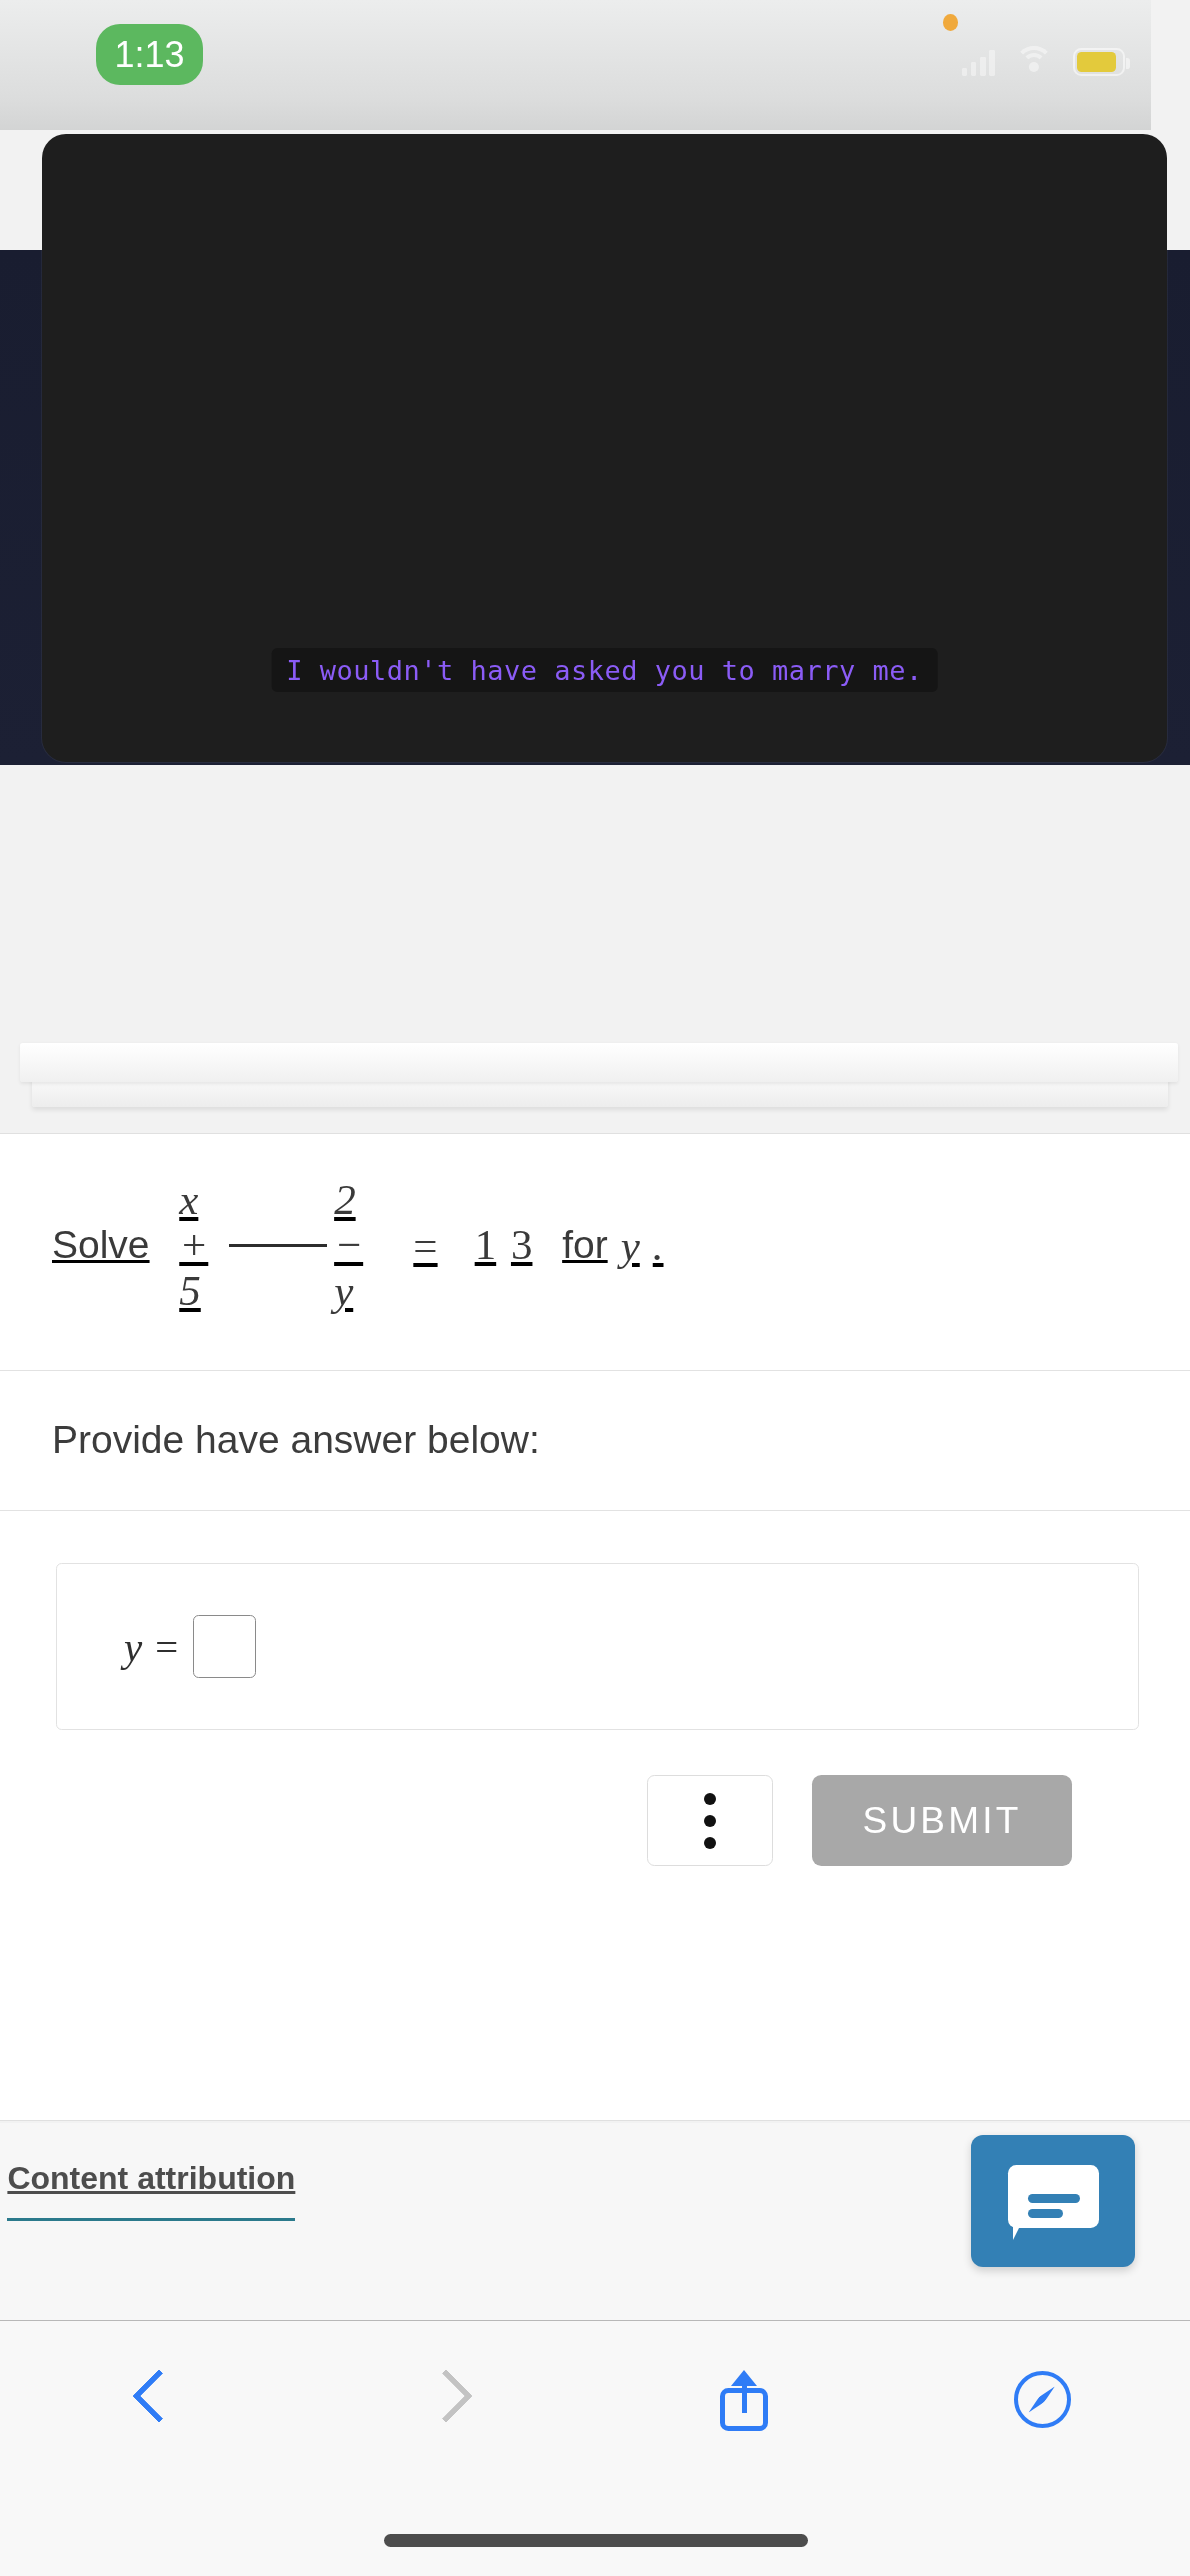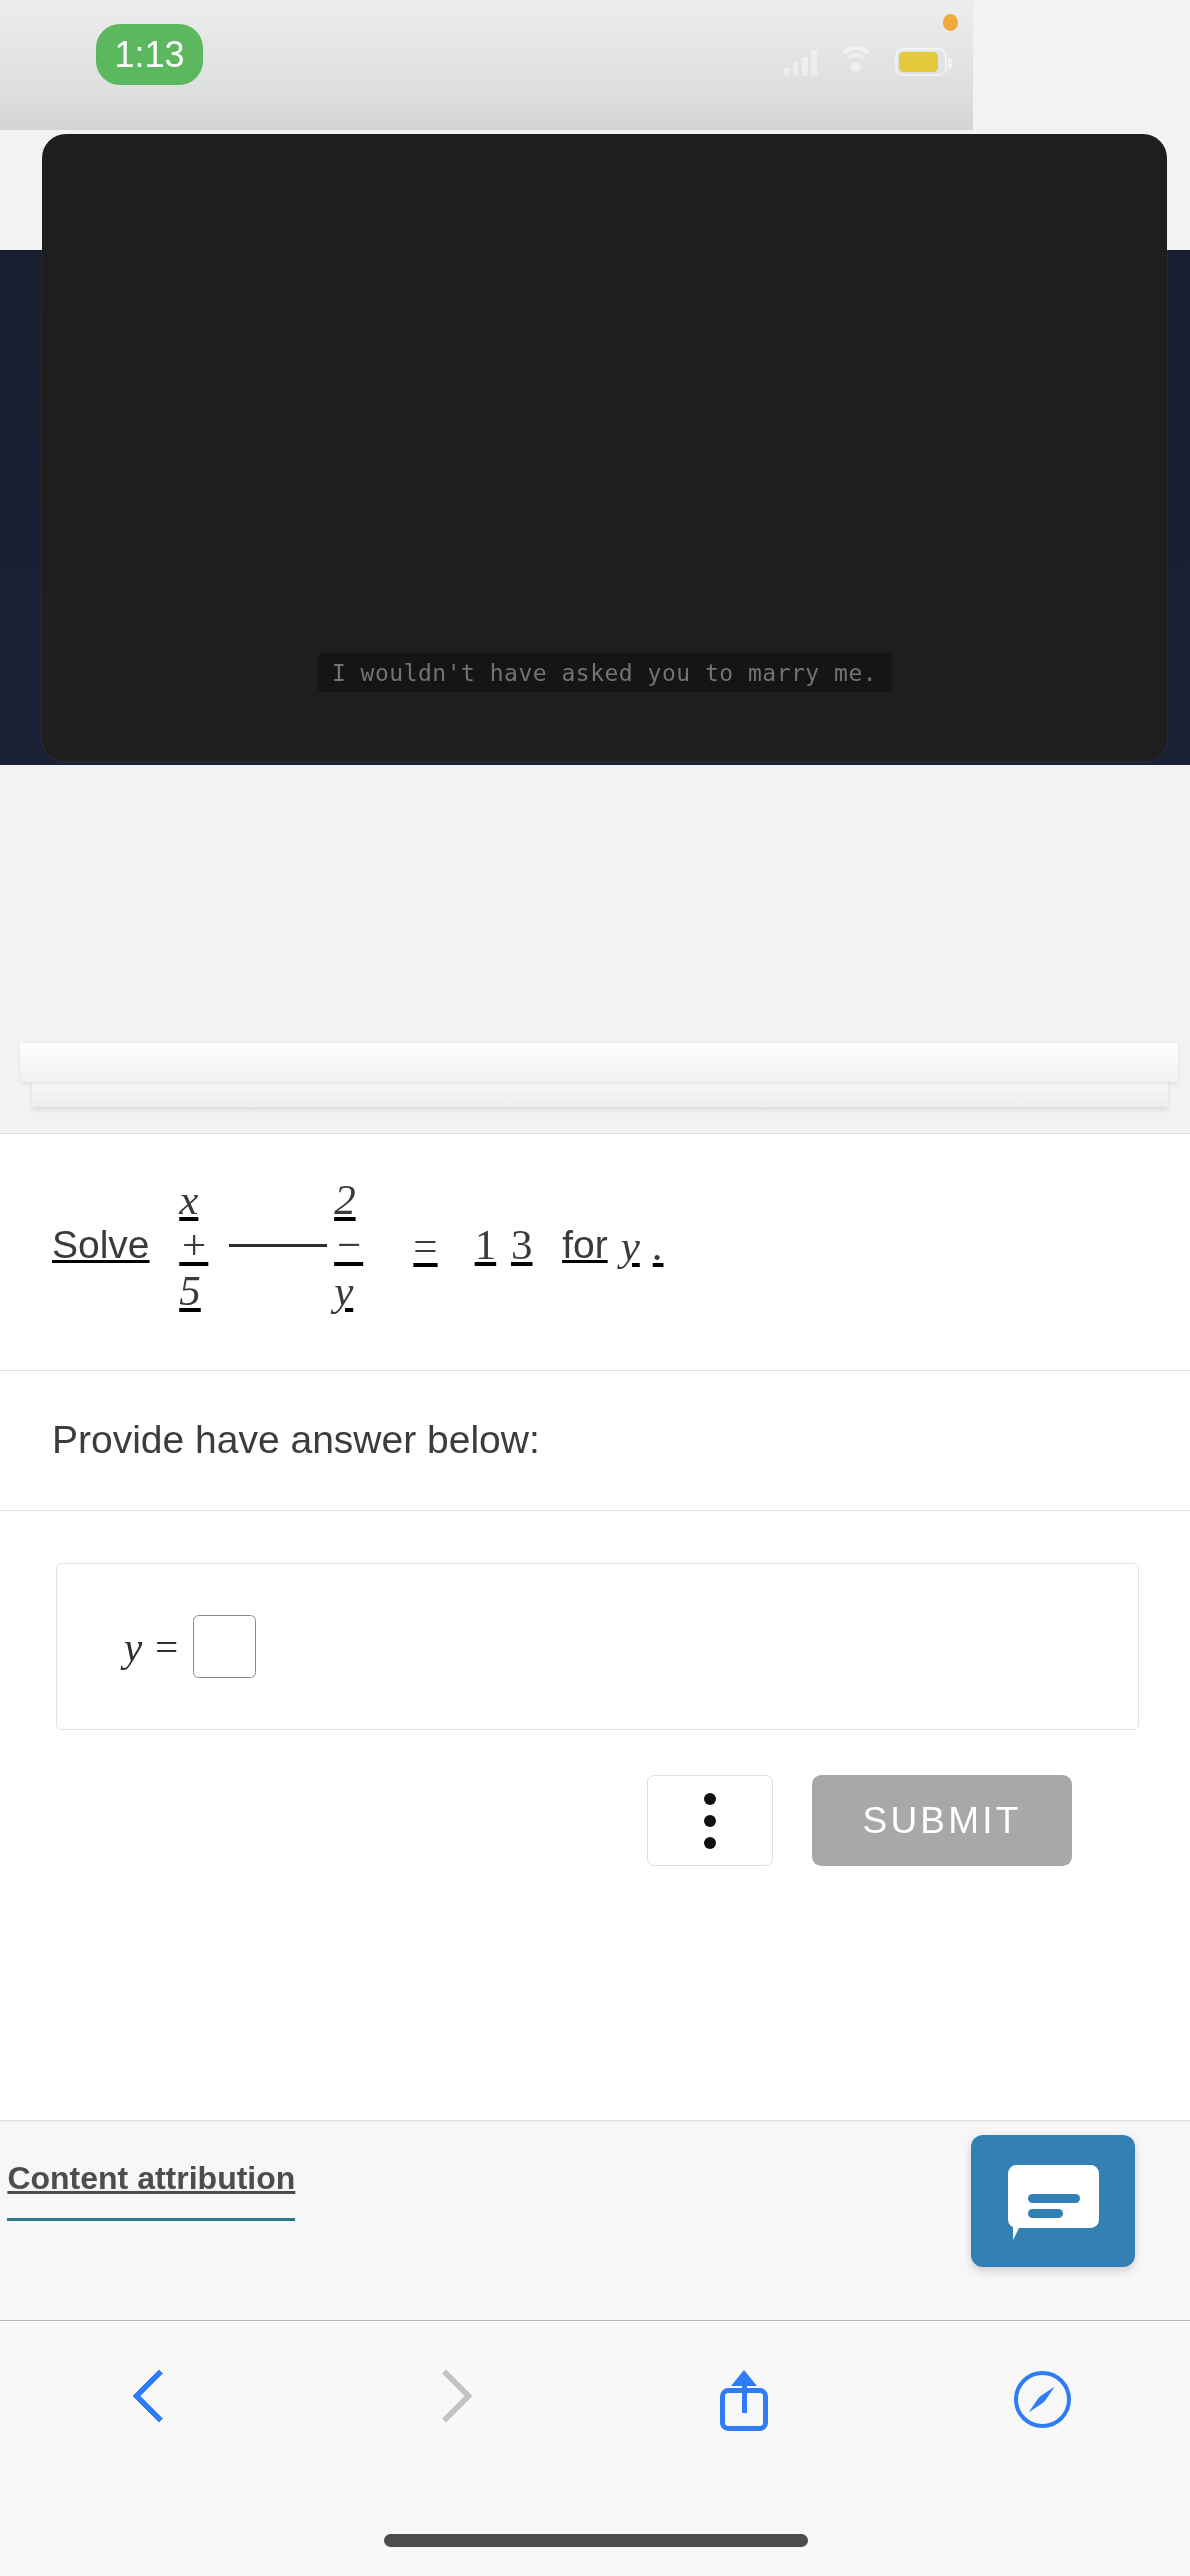--- a/index.html
+++ b/index.html
@@ -10,21 +10,21 @@
     background:#f4f4f4;
     position:relative;
     -webkit-font-smoothing:antialiased;
   }
 
   
   #page { position:absolute; inset:0; background:#f2f2f2; }
 
   
   .statusbar {
-    position:absolute; left:0; top:0; width:973px; height:130px;
+    position:absolute; left:0; top:0; width:1151px; height:130px;
     background:linear-gradient(180deg,#eceded 0%, #dcdddd 75%, #d3d4d4 100%);
     z-index:60;
   }
   .time-pill {
     position:absolute; left:96px; top:24px;
     width:107px; height:61px; border-radius:24px;
     background:#5cb85f;
     display:flex; align-items:center; justify-content:center;
   }
   .time-pill span {
@@ -64,23 +64,23 @@
 
   
   .video-panel {
     position:absolute; left:42px; top:134px; width:1125px; height:628px;
     background:#1e1e1e; border-radius:24px; z-index:20;
     box-shadow:0 0 0 0.9px rgba(255,255,255,.06);
     overflow:hidden;
   }
   .caption {
     position:absolute; left:50%; transform:translateX(-50%); bottom:70px;
-    background:#151515; color:#737373;
+    background:#151515; color:#8b5cf6;
     font-family:"DejaVu Sans Mono","Liberation Mono", monospace;
-    font-size:23px; letter-spacing:0.5px;
+    font-size:27px; letter-spacing:0.5px;
     padding:6.5px 15px; border-radius:5.6px; white-space:nowrap;
   }
 
   
   .objective-card {
     position:absolute; left:0px; top:762px; width:1176px; height:286px;
     background:linear-gradient(160deg,#d9dada 0%, #e6e6e6 38%, #f0f0f0 72%, #f4f4f4 100%);
     z-index:25;
     box-shadow:0 1.9px 4.6px rgba(0,0,0,.10);
     display:flex; align-items:center;

